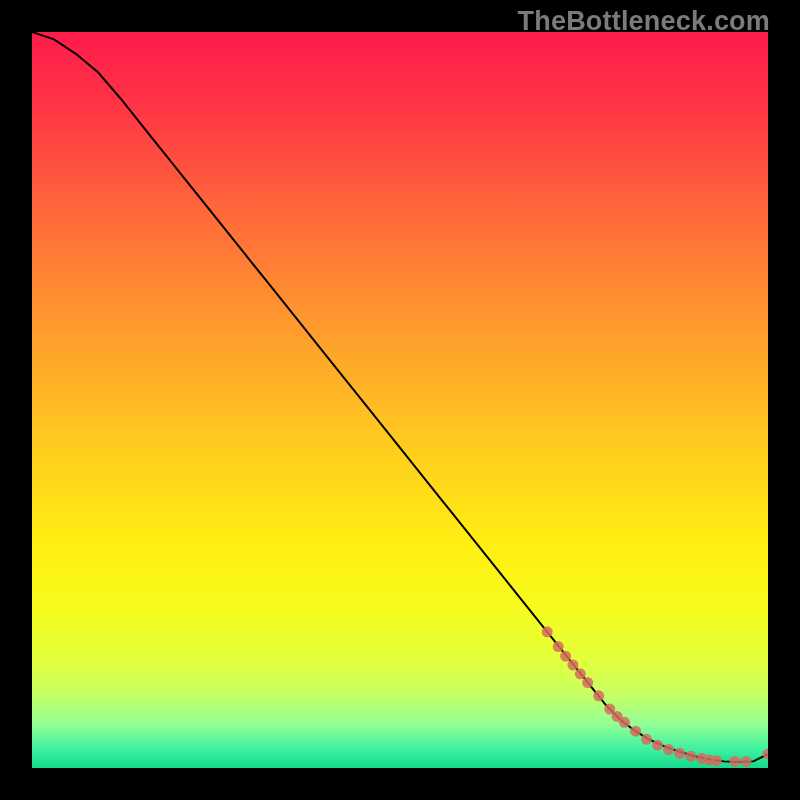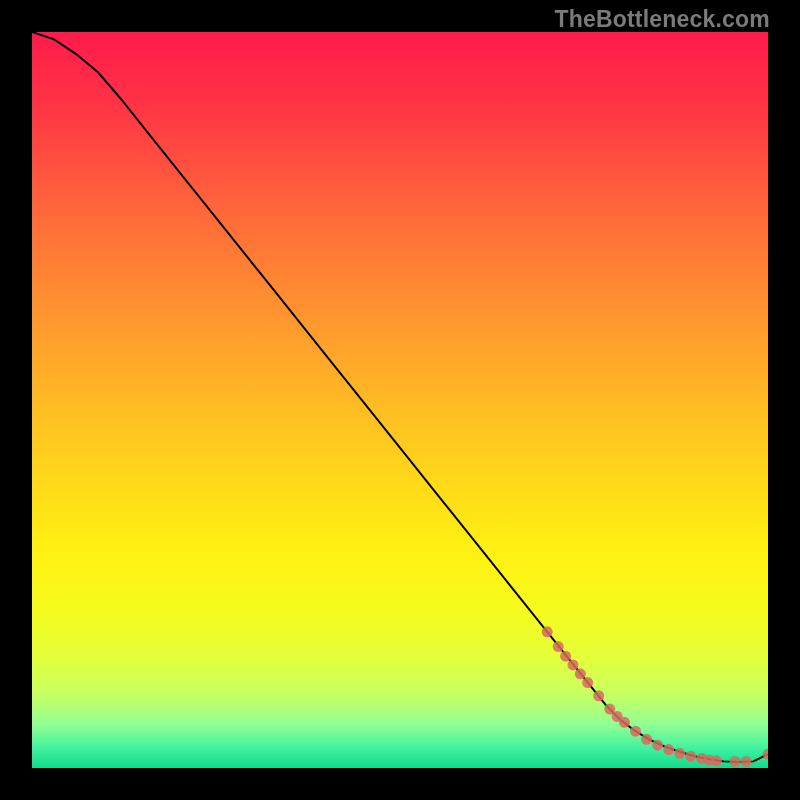--- a/index.html
+++ b/index.html
@@ -37,21 +37,21 @@
     top: 0;
     width: 100%;
     height: 100%;
     z-index: 2;
   }
   .watermark {
     position: absolute;
     top: 6px;
     right: 30px;
     font-family: Arial, Helvetica, sans-serif;
-    font-size: 23px;
+    font-size: 27px;
     font-weight: 600;
     color: #7b7b7b;
     z-index: 5;
     letter-spacing: 0.2px;
     margin-left: 18px;
   }
 </style>
 </head>
 <body>
 

